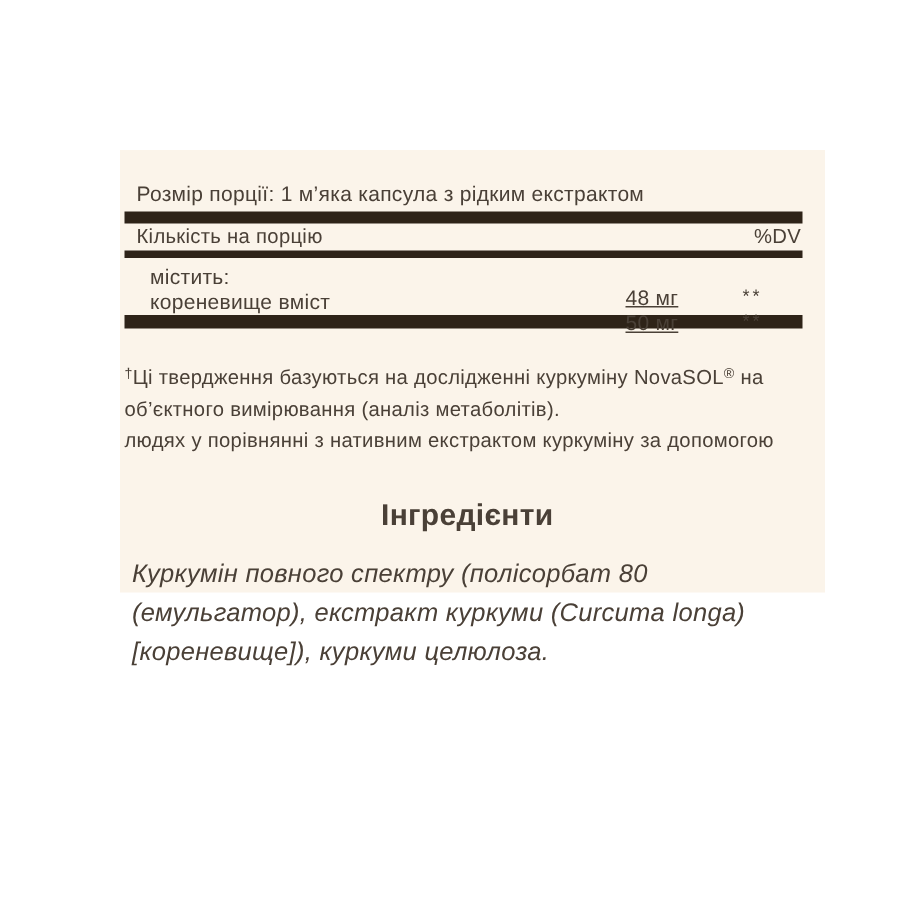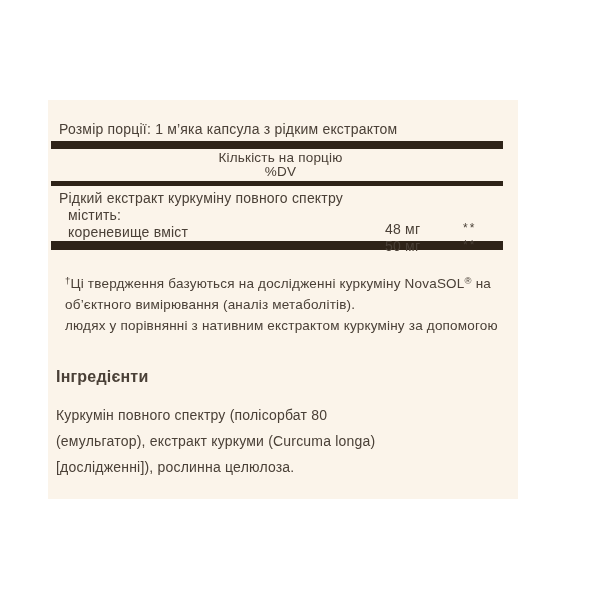--- a/index.html
+++ b/index.html
@@ -12,22 +12,22 @@
   html, body {
     width: 600px; height: 600px;
     background: var(--page-bg);
     font-family: "Liberation Sans", sans-serif;
     color: var(--text);
     position: relative;
     overflow: hidden;
   }
   .panel {
     position: absolute;
-    left: 48px; top: 100px;
-    width: 470px; height: 399px;
+    left: 80px; top: 100px;
+    width: 470px; height: 295px;
     background: var(--panel-bg);
     padding: 21px 15px 0 3px;
   }
   .serving {
     margin: 0 0 3px 8px;
     font-size: 14px;
     line-height: 17px;
     letter-spacing: 0.2px;
   }
   .bar { background: var(--bar); width: 100%; }
@@ -35,85 +35,83 @@
   .bar-thin { height: 5px; }
   .bar-thick-bottom { height: 9px; }
   .facts-header {
     display: flex;
     justify-content: space-between;
     align-items: center;
     padding: 2px 1px 2px 8px;
     font-size: 13.5px;
     line-height: 14px;
     letter-spacing: 0.2px;
-    flex-direction: column;
   }
   .rows {
     padding: 4px 0 0 8px;
     font-size: 14px;
     letter-spacing: 0.2px;
   }
   .row { position: relative; line-height: 17px; }
   .row.indent { padding-left: 9px; }
-  .amt { position: absolute; left: 326px; top: -3px; }
+  .amt { position: absolute; left: 326px; top: -3px; text-decoration: underline; }
   .dv  { position: absolute; left: 404px; top: -4px; font-size: 12px; letter-spacing: 2px; }
   .footnote {
     margin: 11px 0 0 5px;
     font-size: 14px;
     line-height: 16px;
     letter-spacing: 0.2px;
   }
   .footnote sup {
     font-size: 10px;
     vertical-align: 6px;
     margin-right: 4px;
   }
   .study {
-    margin: 20px 0 0 14px;
+    margin: 20px 0 0 0;
     font-size: 13.5px;
     line-height: 21px;
     letter-spacing: 0.2px;
   }
   .study .line { display: block; }
   .study sup { font-size: 9.5px; vertical-align: 4px; }
   .ing-heading {
     margin: 31px 0 16px 5px;
-    font-size: 16px;
+    font-size: 20px;
     line-height: 19px;
     font-weight: bold;
     letter-spacing: 0.2px;
+    text-align: center;
   }
   .ing-text {
     margin: 7px 0 0 5px;
-    font-size: 14px;
+    font-size: 17px;
     line-height: 26px;
     letter-spacing: 0.2px;
+    font-style: italic;
   }
   .ing-text .line { display: block; }
 </style>
 </head>
 <body>
 
 <section class="panel">
 
   <p class="serving">Розмір порції: 1 м’яка капсула з рідким екстрактом</p>
 
   <div class="bar bar-thick-top"></div>
 
   <div class="facts-header">
     <span>Кількість на порцію</span>
     <span>%DV</span>
   </div>
 
   <div class="bar bar-thin"></div>
 
   <div class="rows">
-    <div class="row">
-      <span class="nm">Рідкий екстракт куркуміну повного спектру</span>
-    </div>
     <div class="row indent">
       <span class="nm">містить:</span>
     </div>
     <div class="row indent">
       <span class="nm">кореневище вміст</span>
       <span class="amt">48 мг</span>
       <span class="dv">**</span>
     </div>
     <div class="row indent">
       <span class="amt">50 мг</span>
@@ -128,16 +126,16 @@
     <span class="line"><sup>†</sup><span>Ці твердження базуються на дослідженні куркуміну NovaSOL</span><sup>®</sup><span> на</span></span>
     <span class="line">об’єктного вимірювання (аналіз метаболітів).</span>
     <span class="line">людях у порівнянні з нативним екстрактом куркуміну за допомогою</span>
   </p>
 
   <h2 class="ing-heading">Інгредієнти</h2>
 
   <p class="ing-text">
     <span class="line">Куркумін повного спектру (полісорбат 80</span>
     <span class="line">(емульгатор), екстракт куркуми (Curcuma longa)</span>
-    <span class="line">[дослідженні]), рослинна целюлоза.</span>
+    <span class="line">[кореневище]), куркуми целюлоза.</span>
   </p>
 
 </section>
 
 </body></html>

